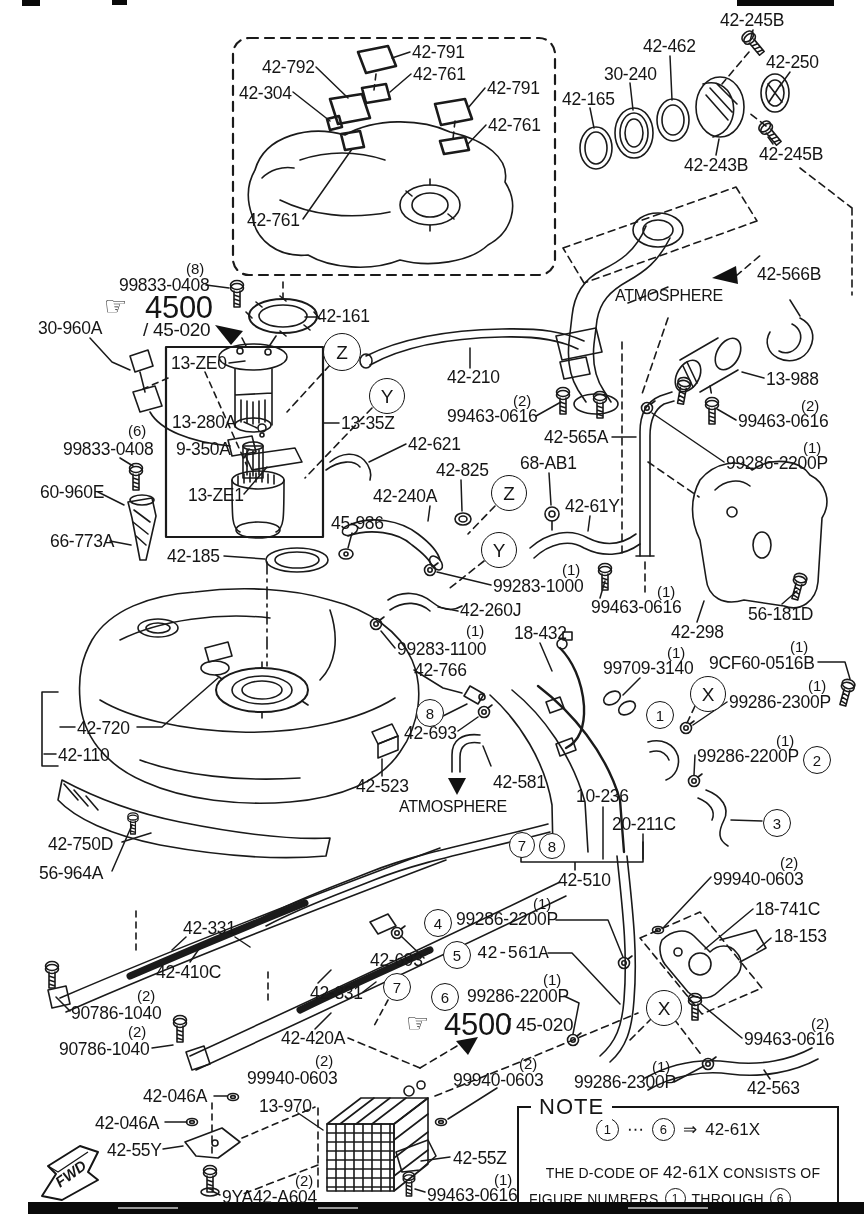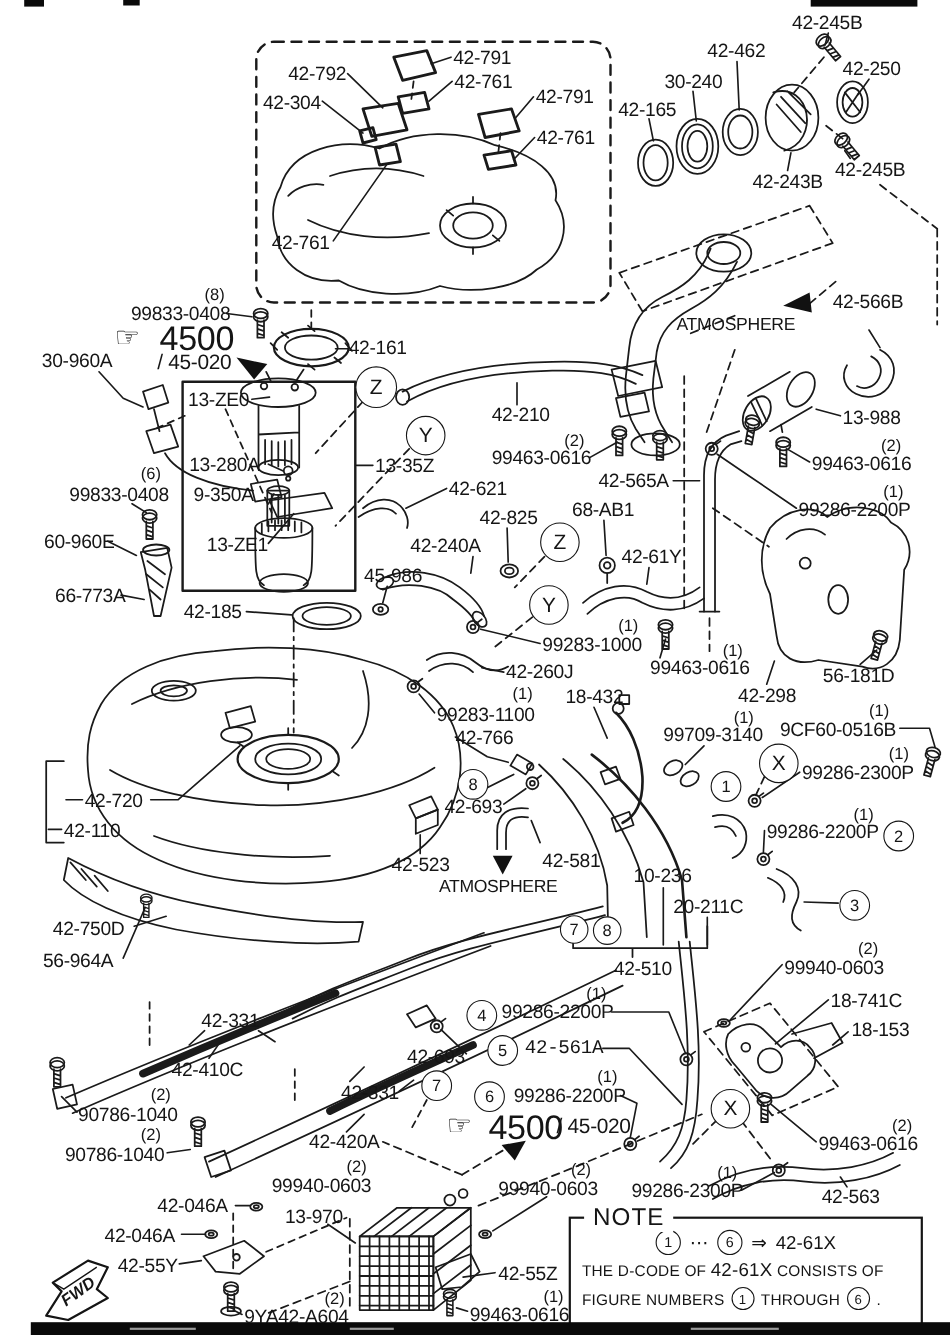--- a/index.html
+++ b/index.html
@@ -8,21 +8,21 @@
   .page svg{position:absolute;left:0;top:0;}
   .title{position:absolute;left:34px;top:6px;font-size:24px;font-weight:600;letter-spacing:0px;white-space:nowrap;}
   .lbl{position:absolute;white-space:nowrap;font-size:17.5px;letter-spacing:-0.3px;line-height:1.0;}
   .qty{position:absolute;white-space:nowrap;font-size:15px;line-height:1.0;}
   .marker{position:absolute;border:1.8px solid #151515;border-radius:50%;background:#fff;
           display:flex;align-items:center;justify-content:center;line-height:1;}
   .hand{position:absolute;font-size:26px;line-height:1;}
   .notebox{position:absolute;left:517px;top:1106px;width:318px;height:97px;border:2.5px solid #151515;background:#fff;}
   .note-header{position:absolute;top:-14px;left:12px;background:#fff;padding:0 8px;font-size:22px;letter-spacing:1px;}
   .note-line1{margin-top:10px;display:flex;align-items:center;justify-content:center;gap:8px;font-size:17px;}
-  .note-line2{margin-top:4px;margin-left:10px;font-size:14px;letter-spacing:0.2px;}
+  .note-line2{margin-top:22px;margin-left:10px;font-size:14px;letter-spacing:0.2px;text-align:center;}
   .note-line3{margin-top:5px;margin-left:10px;font-size:14px;letter-spacing:0.2px;display:flex;align-items:center;gap:6px;}
   .ncirc{display:inline-flex;width:21px;height:21px;border:1.6px solid #151515;border-radius:50%;
          align-items:center;justify-content:center;font-size:13px;flex:0 0 auto;}
   .ncirc.small{width:19px;height:19px;font-size:12px;}
   .npart{font-size:17px;}
   .bottombar{position:absolute;left:28px;top:1202px;width:836px;height:12px;background:#0a0a0a;}
   .bottombar i{position:absolute;top:5px;height:2px;background:#9a9a9a;display:block;}
 </style>
 </head>
 <body>

